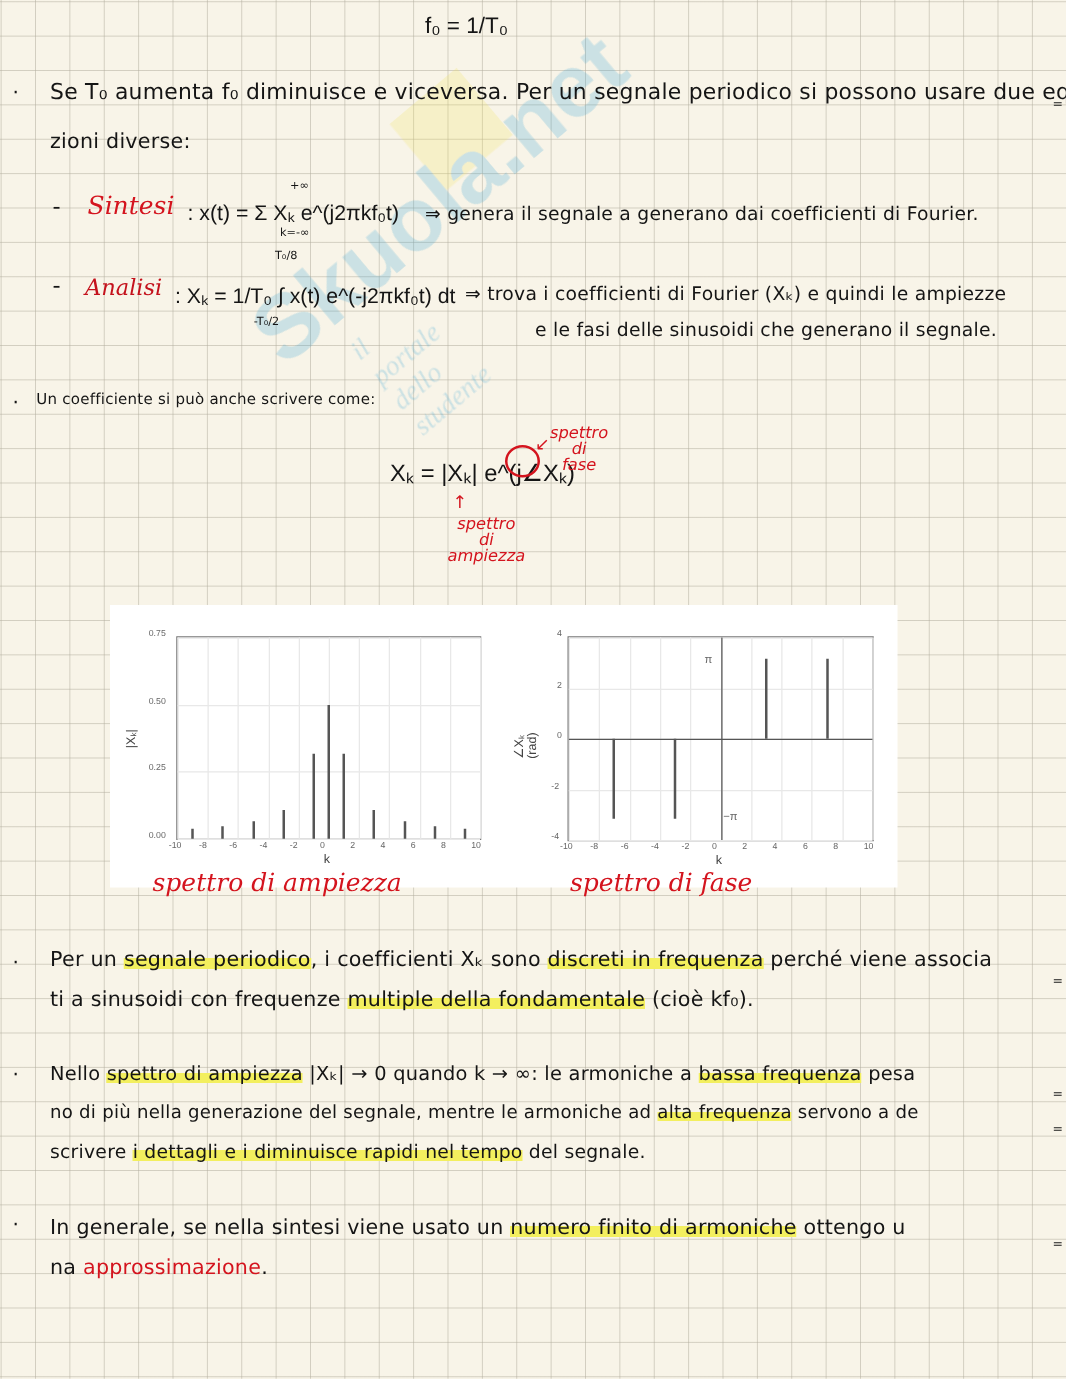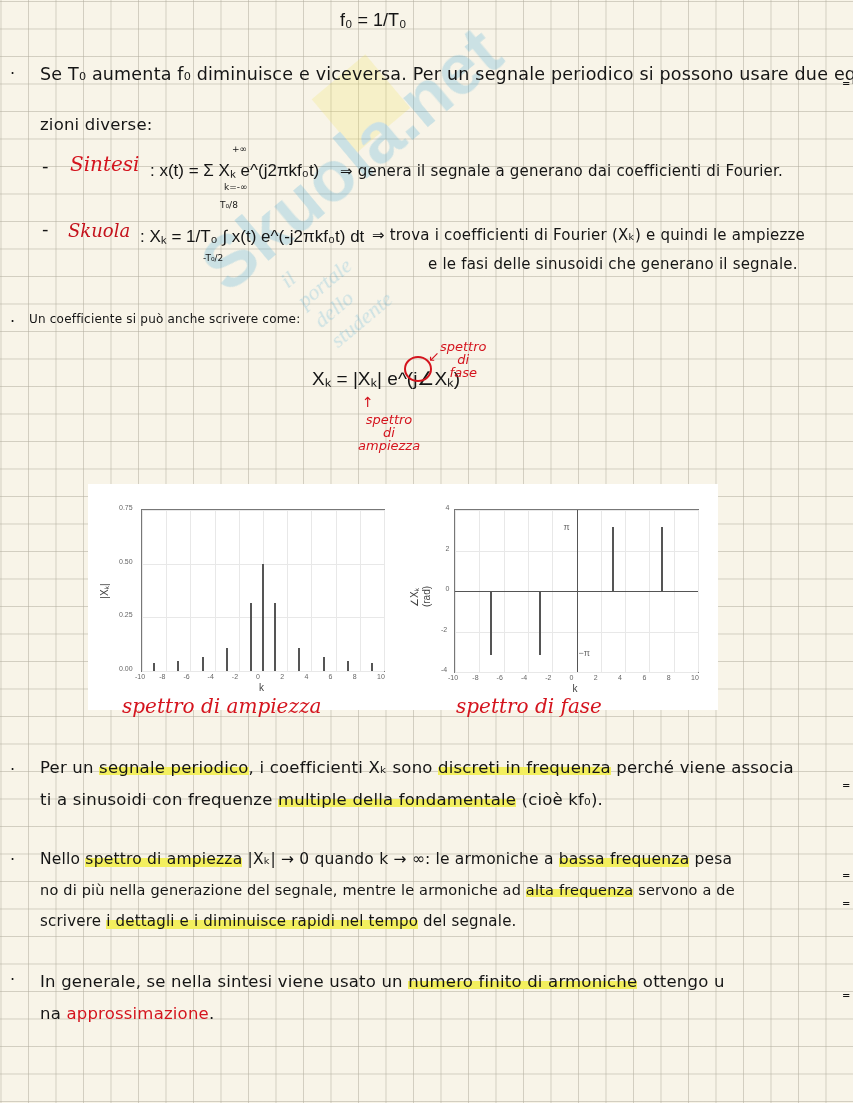--- a/index.html
+++ b/index.html
@@ -42,34 +42,34 @@
   <div class="wm-box"></div>
   <div class="wm-logo">Skuola.net</div>
   <div class="wm-sub">il portale dello studente</div>
 </div>
 
 <div class="abs math" style="left:340px;top:10px;font-size:18px;">f₀ = 1/T₀</div>
 
 <span class="bullet" style="left:10px;top:64px;">·</span>
 <div class="abs txt" style="left:40px;top:64px;font-size:17.5px;">Se T₀ aumenta f₀ diminuisce e viceversa. Per un segnale periodico si possono usare due equa</div>
 <span class="eqmark" style="left:842px;top:78px;">=</span>
-<div class="abs txt" style="left:40px;top:115px;">zioni diverse:</div>
+<div class="abs txt" style="left:40px;top:103px;">zioni diverse:</div>
 
 <span class="dash" style="left:42px;top:155px;">-</span>
 <div class="abs" style="left:70px;top:152px;">
   <span class="red" style="font-size:20px;font-family:'DejaVu Serif',serif;font-style:italic;">Sintesi</span>
 </div>
 <div class="abs math" style="left:150px;top:158px;">: x(t) = Σ Xₖ e^(j2πkf₀t)</div>
 <div class="abs" style="left:232px;top:144px;font-size:9px;">+∞</div>
 <div class="abs" style="left:224px;top:182px;font-size:9px;">k=-∞</div>
 <div class="abs txt" style="left:340px;top:162px;font-size:15px;">⇒ genera il segnale a generano dai coefficienti di Fourier.</div>
 
 <span class="dash" style="left:42px;top:218px;">-</span>
 <div class="abs" style="left:68px;top:220px;">
-  <span class="red" style="font-size:18px;color:#c4121c;font-family:'DejaVu Serif',serif;font-style:italic;">Skuola</span>
+  <span class="red" style="font-size:18px;color:#c4121c;font-family:'DejaVu Serif',serif;font-style:italic;">Analisi</span>
 </div>
 <div class="abs math" style="left:140px;top:224px;">: Xₖ = 1/T₀ ∫ x(t) e^(-j2πkf₀t) dt</div>
 <div class="abs" style="left:220px;top:200px;font-size:9px;">T₀/8</div>
 <div class="abs" style="left:203px;top:253px;font-size:9px;">-T₀/2</div>
 <div class="abs txt" style="left:372px;top:226px;font-size:15px;">⇒ trova i coefficienti di Fourier (Xₖ) e quindi le ampiezze</div>
 <div class="abs txt" style="left:428px;top:255px;font-size:15px;">e le fasi delle sinusoidi che generano il segnale.</div>
 
 <span class="bullet" style="left:10px;top:312px;">·</span>
 <div class="abs txt" style="left:29px;top:312px;font-size:12px;">Un coefficiente si può anche scrivere come:</div>
 <div class="abs math" style="left:312px;top:365px;font-size:19px;">Xₖ = |Xₖ| e^(j∠Xₖ)</div>

